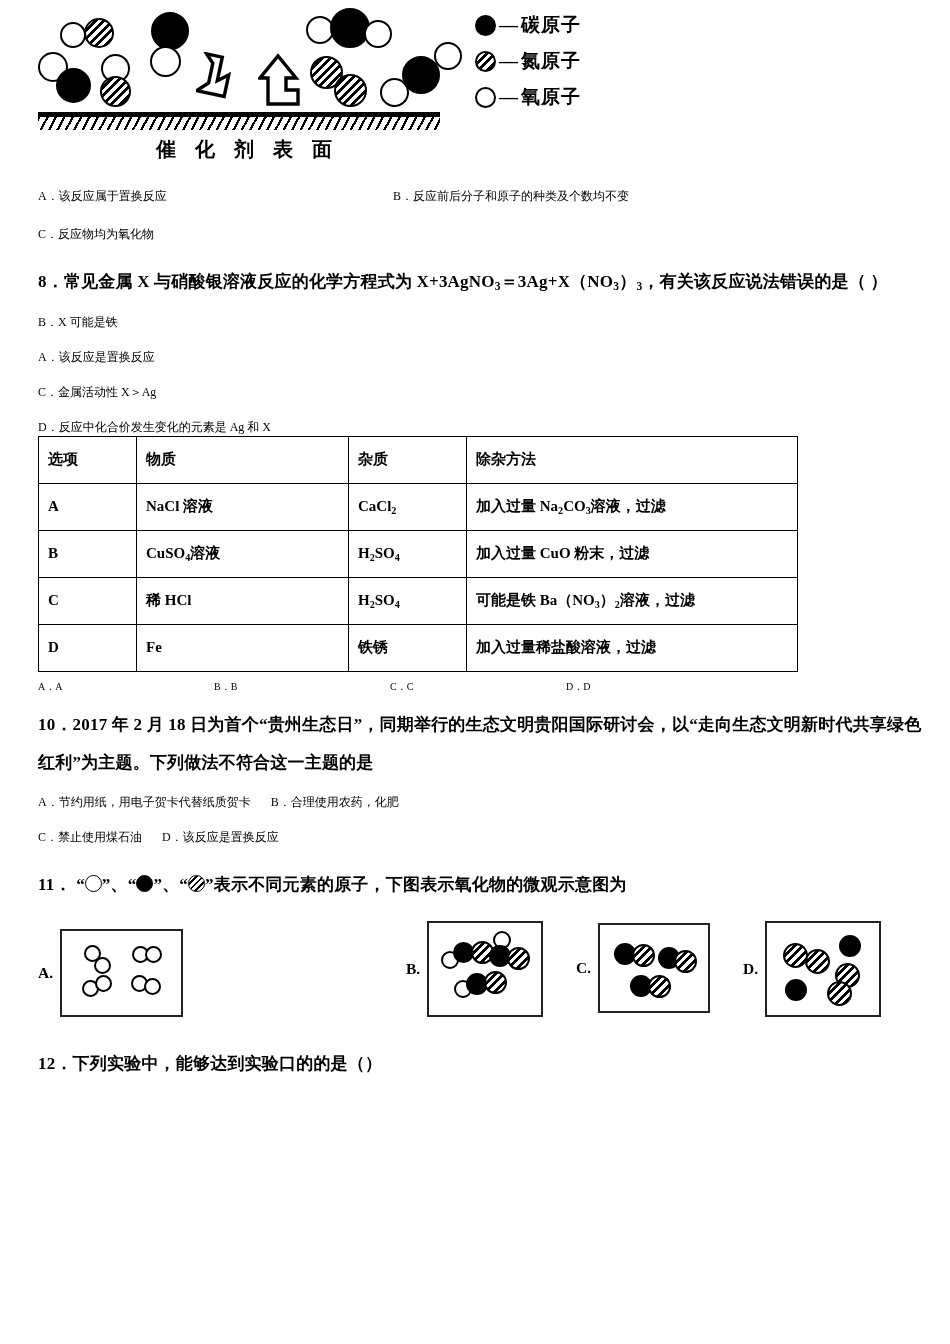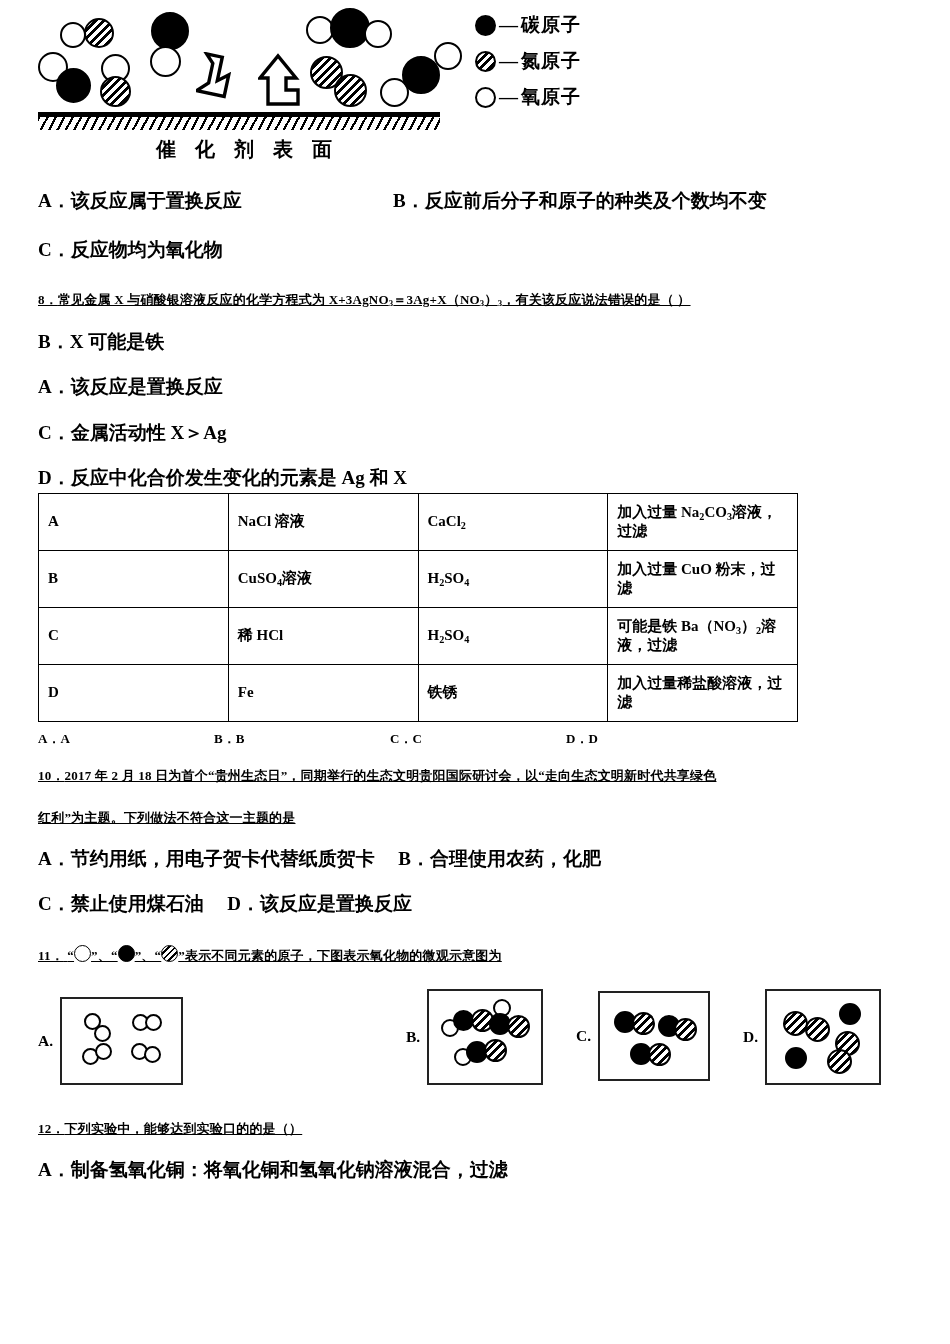--- a/index.html
+++ b/index.html
@@ -10,29 +10,28 @@
     background: #ffffff;
     font-family: "Liberation Serif", "DejaVu Serif", serif;
     color: #000000;
     position: relative;
     overflow: hidden;
   }
   .page { position: relative; width: 950px; height: 1344px; padding: 0; }
 
   
   .q-line {
-    font-size: 13px;
+    font-size: 17px;
     font-weight: bold;
     line-height: 1.5;
     letter-spacing: 0.2px;
-    text-decoration: underline;
   }
   .opt-line {
-    font-size: 19px;
-    font-weight: bold;
+    font-size: 12px;
+    font-weight: normal;
     line-height: 1.5;
   }
   sub { font-size: 0.68em; vertical-align: -0.28em; }
 
   
   .fig-catalyst {
     position: relative;
     width: 640px;
     height: 175px;
     margin: 0 0 0 38px;
@@ -154,22 +153,22 @@
     padding: 9px 8px 9px 9px;
     height: 47px;
     vertical-align: middle;
   }
   td.c-opt { width: 98px; }
   td.c-sub { width: 212px; }
   td.c-imp { width: 118px; }
 
   .ans-row {
     display: flex;
-    font-size: 13px;
-    font-weight: bold;
+    font-size: 10px;
+    font-weight: normal;
     align-items: center;
   }
   .ans-row > span { width: 176px; flex: none; }
 
   
   .q11-row {
     position: relative;
     height: 112px;
     margin-left: 38px;
     width: 872px;
@@ -277,20 +276,26 @@
       <span>C．</span><span>金属活动性 X＞Ag</span>
     </div>
     <div class="opt-line" style="margin-top:17px;">
       <span>D．</span><span>反应中化合价发生变化的元素是 Ag 和 X</span>
     </div>
   </div>
 
 
   <table class="purify">
     <tbody>
+        <tr>
+      <td class="c-opt">选项</td>
+      <td class="c-sub">物质</td>
+      <td class="c-imp">杂质</td>
+      <td>除杂方法</td>
+    </tr>
     <tr>
       <td>A</td>
       <td>NaCl 溶液</td>
       <td><span>CaCl</span><sub>2</sub></td>
       <td><span>加入过量 Na</span><sub>2</sub><span>CO</span><sub>3</sub><span>溶液，过滤</span></td>
     </tr>
     <tr>
       <td>B</td>
       <td><span>CuSO</span><sub>4</sub><span>溶液</span></td>
       <td><span>H</span><sub>2</sub><span>SO</span><sub>4</sub></td>
@@ -315,21 +320,21 @@
     <span>A．A</span>
     <span>B．B</span>
     <span>C．C</span>
     <span>D．D</span>
   </div>
 
   <div style="margin:18px 0 0 38px; width:884px;">
     <div class="q-line">
       <span>10．</span><span>2017 年 2 月 18 日为首个“贵州生态日”，同期举行的生态文明贵阳国际研讨会，以“走向生态文明新时代共享绿色</span>
     </div>
-    <div class="q-line" style="margin-top:23px;">
+    <div class="q-line" style="margin-top:13px;">
       <span>红利”为主题。下列做法不符合这一主题的是</span>
     </div>
     <div class="opt-line" style="margin-top:17px;">
       <span><span>A．</span><span>节约用纸，用电子贺卡代替纸质贺卡</span></span>
       <span style="display:inline-block; width:14px;"></span>
       <span><span>B．</span><span>合理使用农药，化肥</span></span>
     </div>
     <div class="opt-line" style="margin-top:17px;">
       <span><span>C．</span><span>禁止使用煤石油</span></span>
       <span style="display:inline-block; width:14px;"></span>
@@ -395,18 +400,15 @@
         <div class="atom hatch" style="left:60px; top:58px; width:25px; height:25px;"></div>
         <div class="atom black" style="left:18px; top:56px; width:22px; height:22px;"></div>
       </div>
     </div>
   </div>
 
   <div style="margin:24px 0 0 38px; width:884px;">
     <div class="q-line">
       <span>12．</span><span>下列实验中，能够达到实验口的的是（）</span>
     </div>
-    <div class="opt-line" style="margin-top:17px;">
-      <span>A．</span><span>制备氢氧化铜：将氧化铜和氢氧化钠溶液混合，过滤</span>
-    </div>
   </div>
 
 </div>
 
 </body></html>

